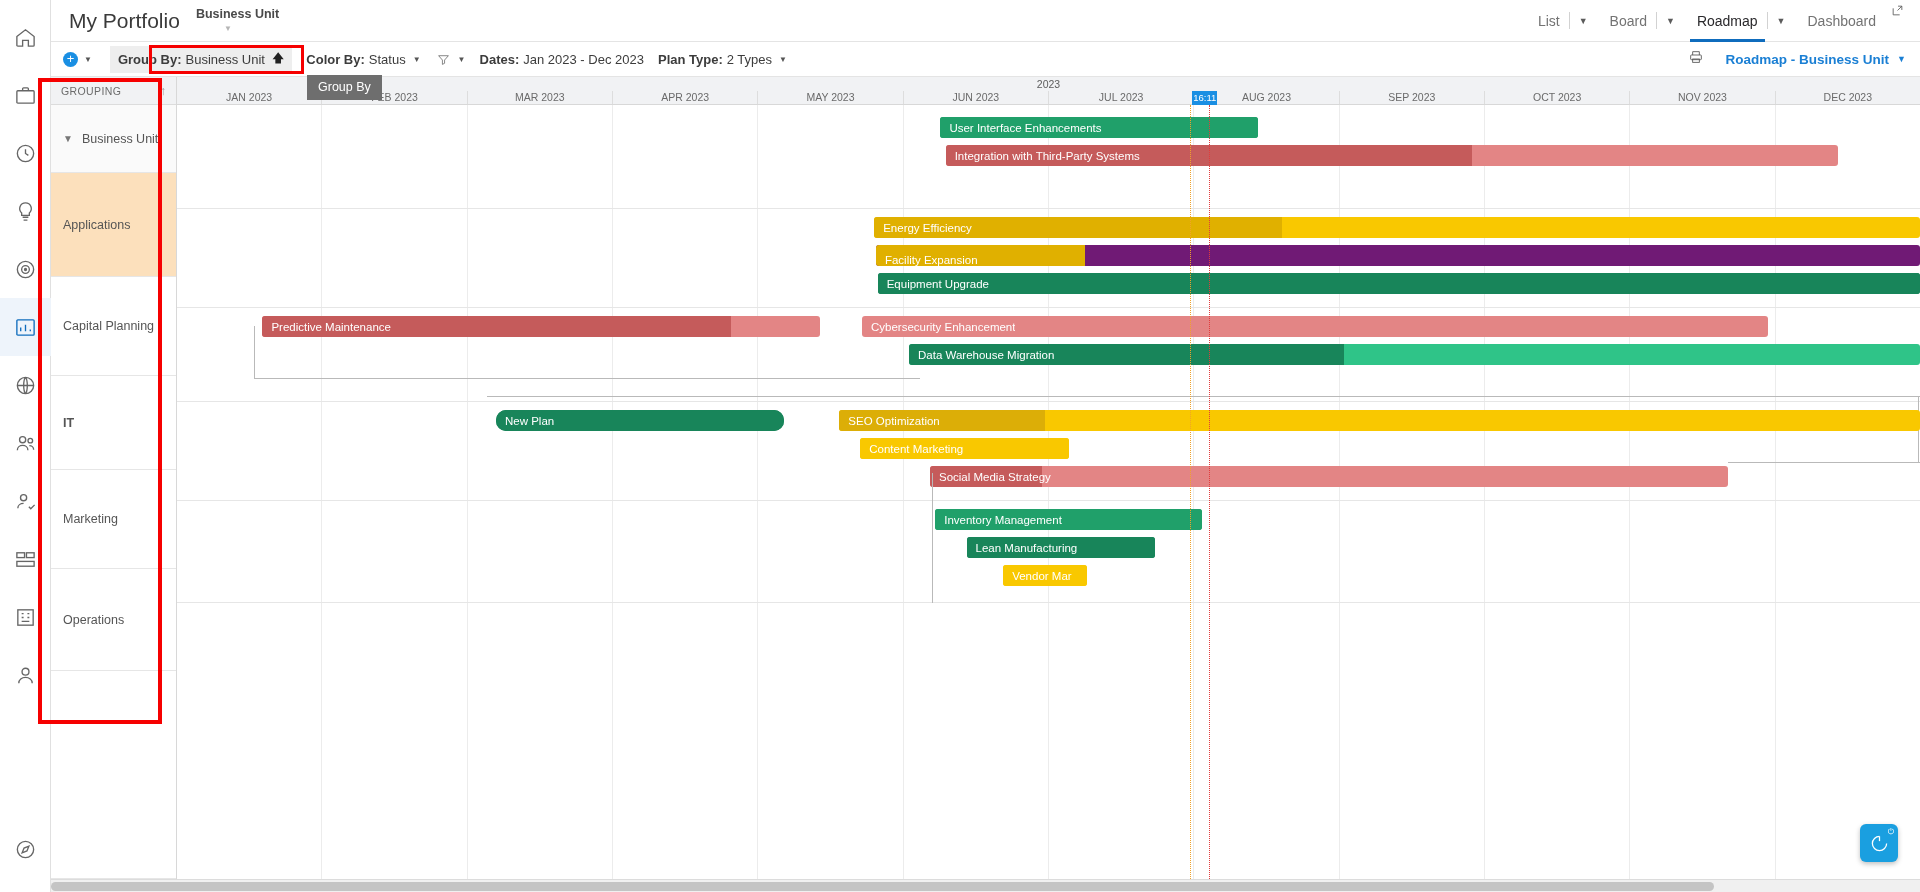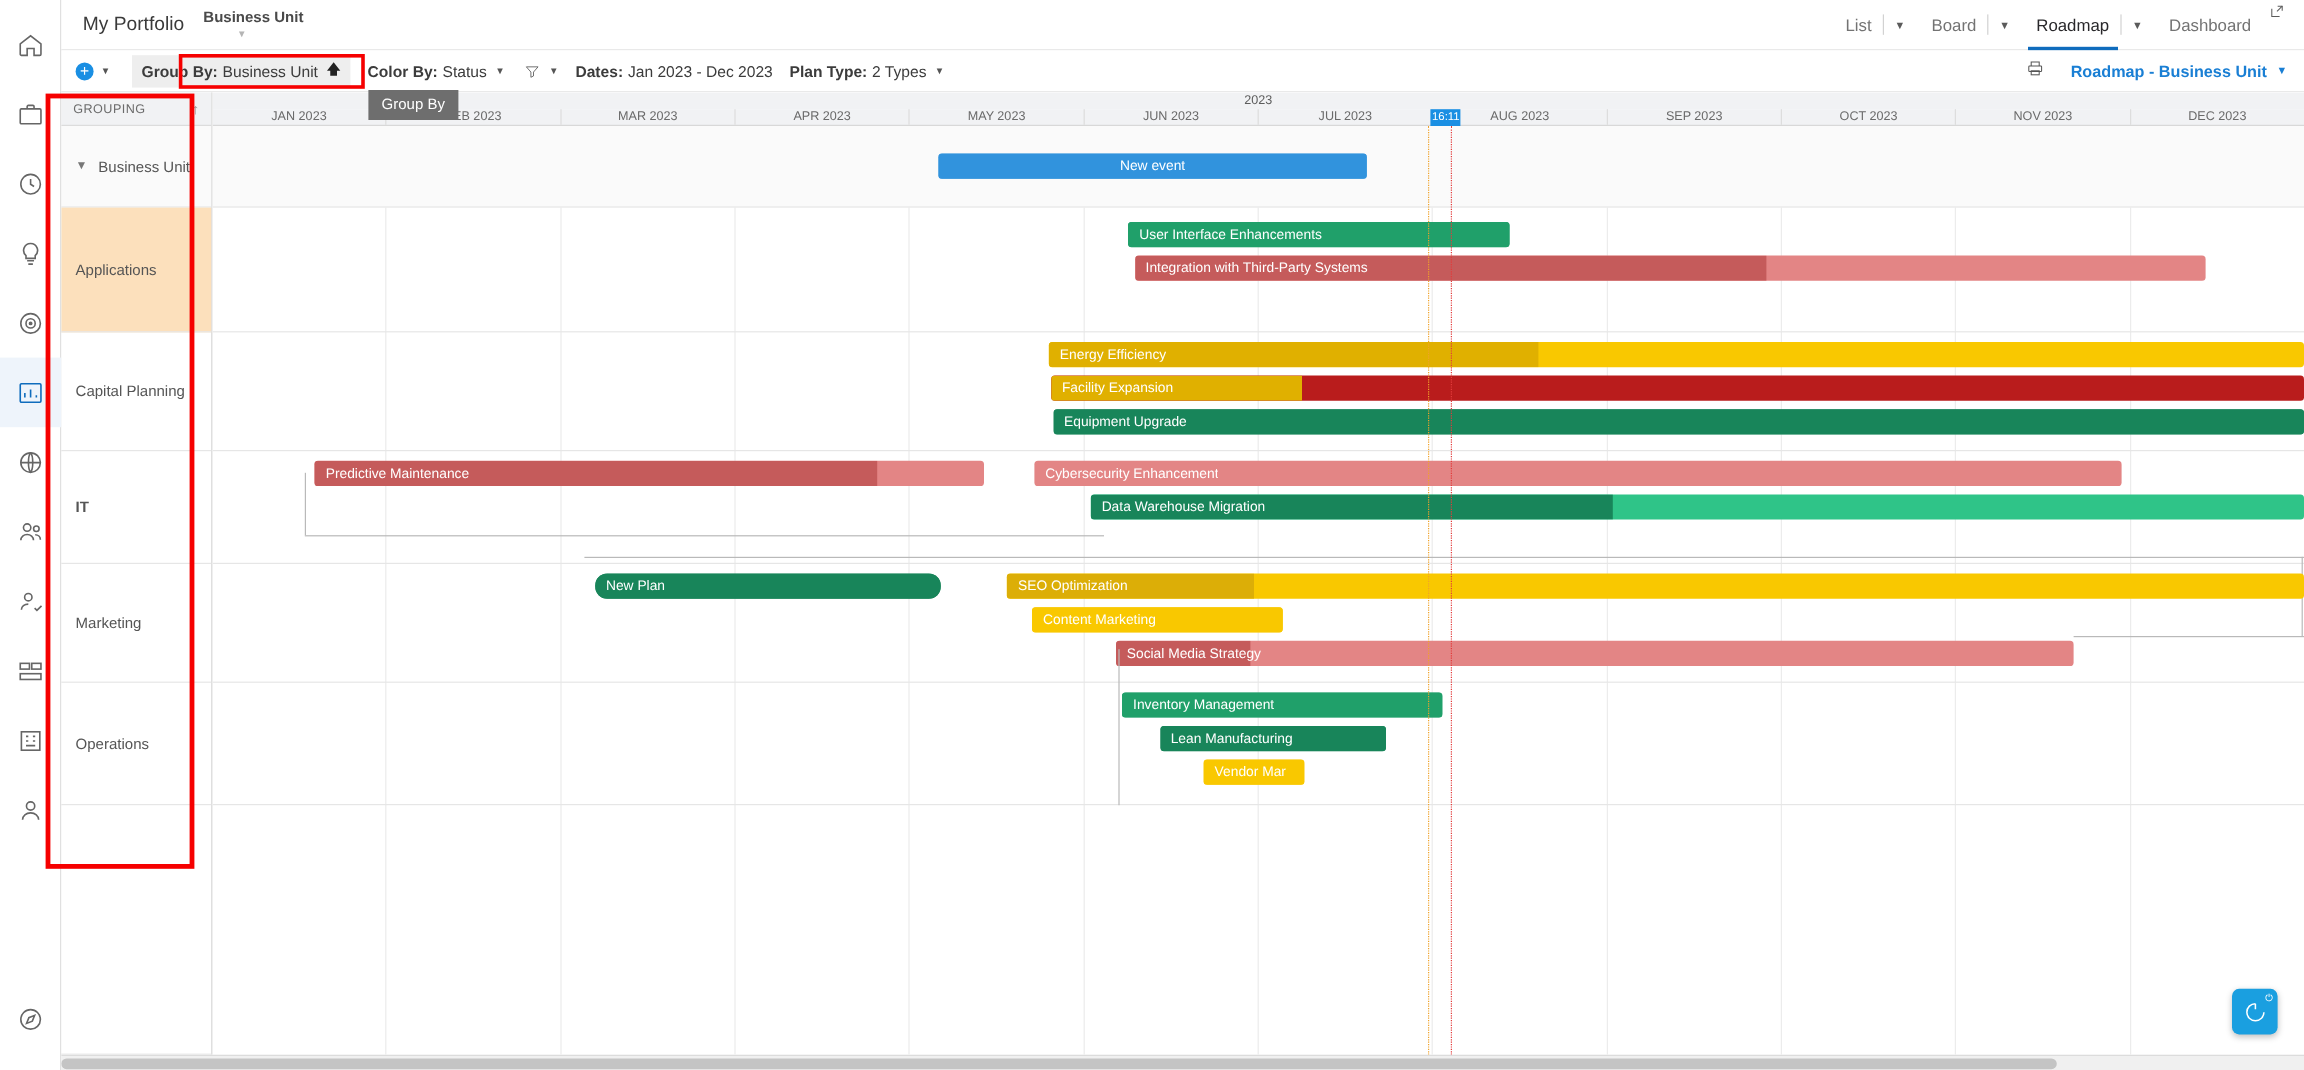--- a/index.html
+++ b/index.html
@@ -27,21 +27,21 @@
   .rail-bottom { position: absolute; bottom: 14px; left: 0; width: 51px; }
 
   
   .main { flex: 1; display: flex; flex-direction: column; min-width: 0; position: relative; }
 
   
   .topbar {
     height: 42px; display: flex; align-items: center;
     border-bottom: 1px solid #e4e4e4; background: #fff; padding-left: 18px; flex: 0 0 42px;
   }
-  .portfolio-title { font-size: 16px; color: #3a3a3a; font-weight: 400; }
+  .portfolio-title { font-size: 21px; color: #3a3a3a; font-weight: 400; }
   .bu-chip { margin-left: 16px; display: flex; flex-direction: column; line-height: 1; }
   .bu-chip .bu-label { font-size: 12.5px; color: #4a4a4a; font-weight: 600; }
   .bu-chip .bu-caret { font-size: 8px; color: #b5b5b5; margin-top: 4px; margin-left: 28px; }
   .topbar-right { margin-left: auto; display: flex; align-items: center; padding-right: 14px; height: 42px; }
   .nav-tab {
     font-size: 14px; color: #737373; padding: 0 9px; height: 42px;
     display: flex; align-items: center; cursor: pointer; position: relative;
   }
   .nav-tab.active { color: #29282b; }
   .nav-tab.active::after {
@@ -422,44 +422,38 @@
               <div></div>
               <div></div>
             <div></div>
               <div></div>
               <div></div>
               <div></div>
               <div></div>
               <div></div>
           </div>
 
-          <div class="lane bu">
-            <div class="bar centered" style="left:34.7%;width:20.5%;top:23px;background:#3193dd;">
-              <span class="fill" style="width:100%;background:#3193dd;"></span>
-              <span class="lbl">New event</span>
-            </div>
-          </div>
 
           <div class="lane applications">
             <div class="bar" style="left:43.8%;width:18.2%;top:12px;background:#20a06a;">
               <span class="fill" style="width:100%;background:#20a06a;"></span>
               <span class="lbl">User Interface Enhancements</span>
             </div>
             <div class="bar" style="left:44.1%;width:51.2%;top:40px;background:#e38585;">
               <span class="fill" style="width:59%;background:#c55b5b;"></span>
               <span class="lbl">Integration with Third-Party Systems</span>
             </div>
           </div>
 
           <div class="lane capital">
             <div class="bar" style="left:40.0%;width:60%;top:8px;background:#f9c800;">
               <span class="fill" style="width:39%;background:#e0b000;"></span>
               <span class="lbl">Energy Efficiency</span>
             </div>
-            <div class="bar" style="left:40.1%;width:59.9%;top:36px;background:#b91c1c;">
+            <div class="bar" style="left:40.1%;width:59.9%;top:36px;background:#701a75;align-items:flex-end;">
               <span class="fill" style="width:20%;background:#e0b000;"></span>
               <span class="lbl">Facility Expansion</span>
             </div>
             <div class="bar" style="left:40.2%;width:59.8%;top:64px;background:#18855a;">
               <span class="fill" style="width:100%;background:#18855a;"></span>
               <span class="lbl">Equipment Upgrade</span>
             </div>
           </div>
 
           <div class="lane it">

